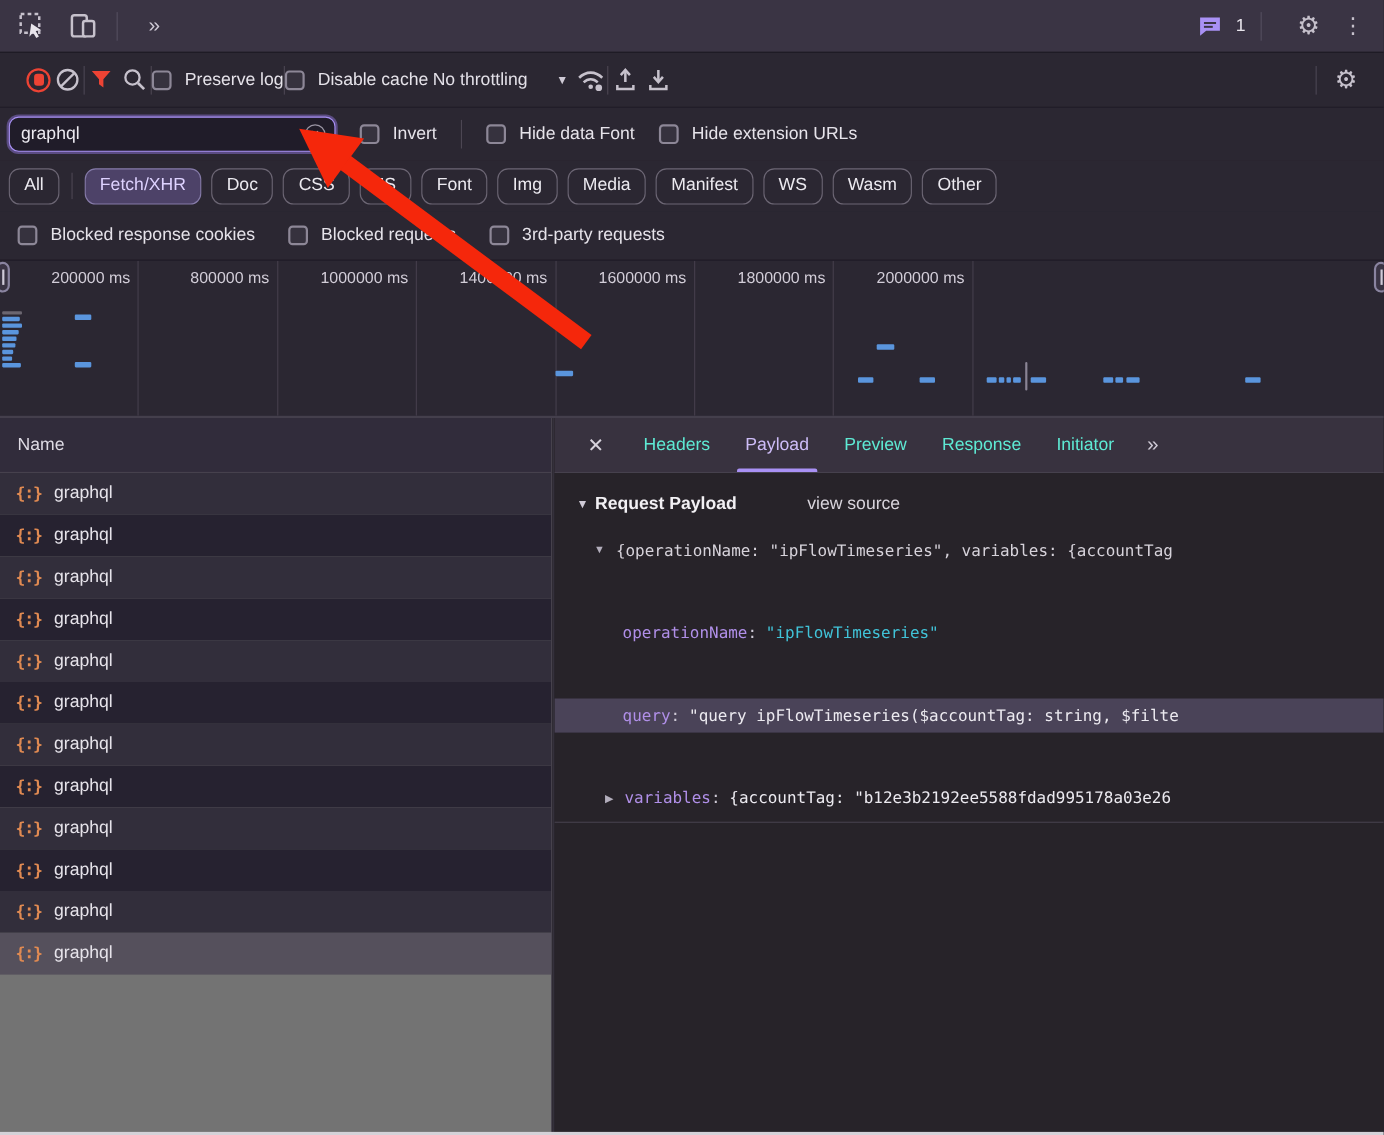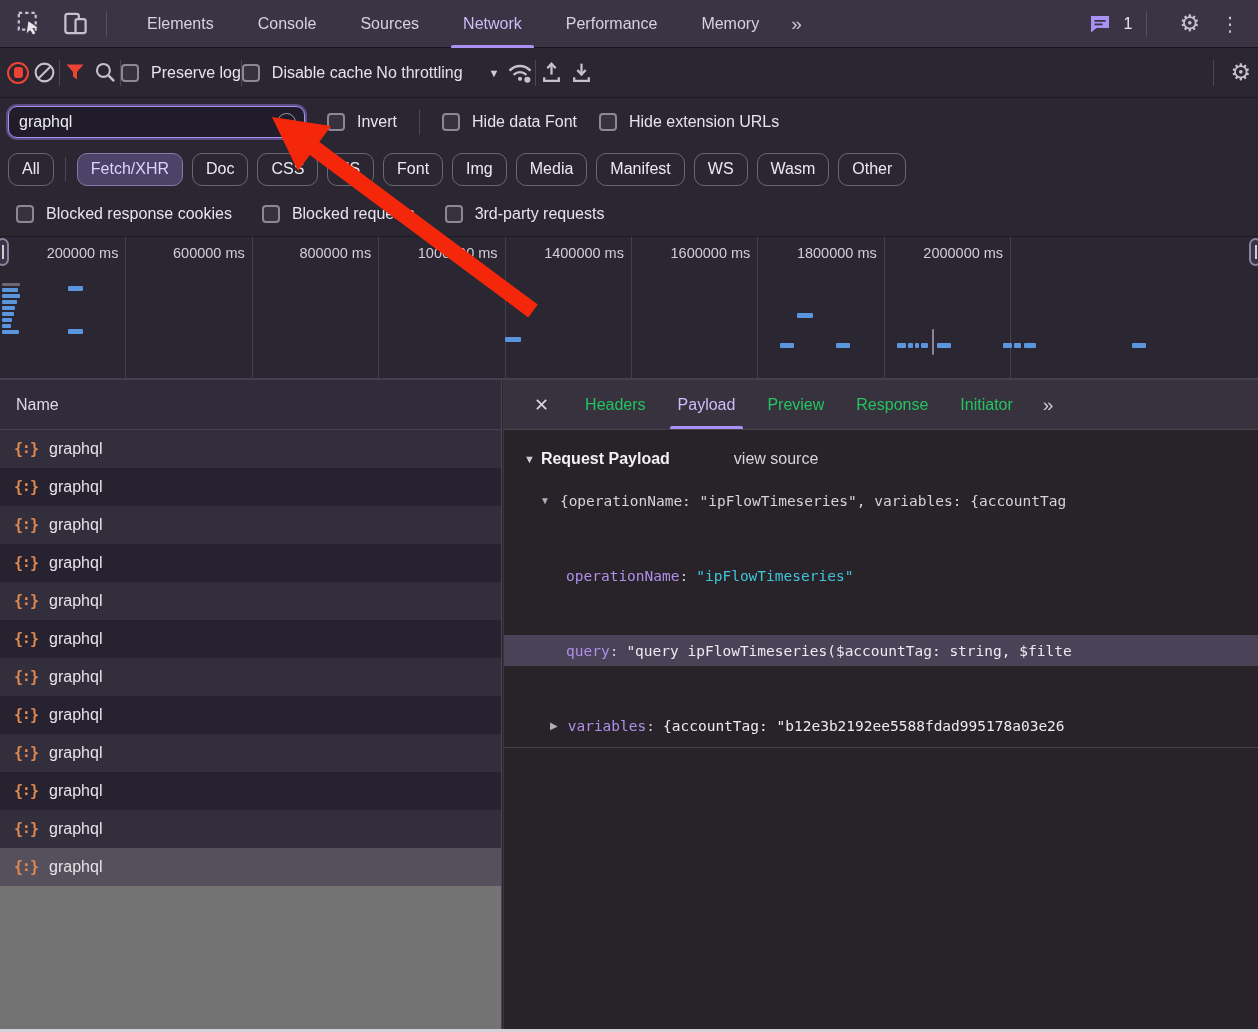--- a/index.html
+++ b/index.html
@@ -32,21 +32,21 @@
   .tab-overflow { color:#cfcad6; font-size:19px; letter-spacing:-2px; padding:0 10px; }
   .tabbar-right { margin-left:auto; display:flex; align-items:center; gap:14px; padding-right:12px; }
   .msg-count { color:#e8e5ec; font-size:16px; margin-left:-6px; }
   .glyph-gear { font-size:23px; color:#c6c1cc; line-height:1; }
   .glyph-kebab { font-size:20px; color:#c6c1cc; line-height:1; padding:0 6px; }
 
   
   .toolbar {
     position:absolute; left:0; top:48px; width:1258px; height:50px;
     background:#2b2732; border-bottom:1px solid #1f1b26;
-    display:flex; align-items:center; padding:0 7px;justify-content:center;
+    display:flex; align-items:center; padding:0 24px;justify-content:center;
   }
   .rec { width:22px; height:22px; border:2.5px solid var(--record-red); border-radius:50%;
          display:flex; align-items:center; justify-content:center; flex:none; }
   .rec-inner { width:9px; height:11px; background:var(--record-red); border-radius:3px; }
   .toolbar .check-item { margin:0; }
   .throttle { display:flex; align-items:center; gap:26px; color:#e3e0e8; font-size:16px; padding-left:4px; }
   .caret { font-size:11px; color:#cfcad6; }
   .toolbar-right { margin-left:auto; display:flex; align-items:center; gap:16px; }
 
   
@@ -127,21 +127,21 @@
     font-size:15px; font-weight:bold; letter-spacing:-1px; flex:none;
   }
   .req-name { color:#e6e3ea; font-size:16px; }
 
   
   .detail-tabs {
     height:50px; background:#38323f; border-bottom:1px solid #46414d;
     display:flex; align-items:stretch; gap:6px; padding-left:16px;
   }
   .dclose { display:flex; align-items:center; color:#d7d3dd; font-size:18px; padding:0 14px; }
-  .dtab { display:flex; align-items:center; padding:0 16px; position:relative; color:#22c55e; font-size:16px; white-space:nowrap; }
+  .dtab { display:flex; align-items:center; padding:0 16px; position:relative; color:#5eead4; font-size:16px; white-space:nowrap; }
   .dtab.active { color:var(--accent-text); }
   .dtab.active::after { content:""; position:absolute; left:8px; right:8px; bottom:0; height:3px;
     border-radius:2px 2px 0 0; background:var(--accent); }
   .dtab-overflow { display:flex; align-items:center; color:#cfcad6; font-size:19px; letter-spacing:-2px; padding:0 8px; }
 
   
   .pv-content { padding-top:14px; font-size:15px; }
   .pv-title-row { display:flex; align-items:center; height:30px; padding-left:20px; white-space:nowrap; }
   .pv-tri { color:#cfcad6; font-size:11px; margin-right:6px; }
   .pv-title { color:#f2f0f4; font-weight:bold; font-size:16px; }
@@ -174,28 +174,20 @@
       <path d="M11 10 l8.2 5.6 -4.6 .6 2.6 4.4 -2.1 1.2 -2.6-4.4 -3 3.4 z" fill="#e8e5ec"></path>
     </svg>
   </span>
   <span class="tb-icon">
     <svg class="ic" width="27" height="27" viewBox="0 0 24 24">
       <rect x="3" y="3.5" width="12" height="17" rx="2" fill="none" stroke="#c6c1cc" stroke-width="2"></rect>
       <rect x="12" y="8" width="9" height="12.5" rx="1.8" fill="#3a3444" stroke="#c6c1cc" stroke-width="2"></rect>
     </svg>
   </span>
   <div class="vdiv"></div>
-  <div class="tabs">
-      <div class="tab">Elements</div>
-      <div class="tab">Console</div>
-      <div class="tab">Sources</div>
-      <div class="tab active">Network</div>
-      <div class="tab">Performance</div>
-      <div class="tab">Memory</div>
-    </div>
   <div class="tab-overflow">»</div>
   <div class="tabbar-right">
     <span class="tb-icon" style="margin:0">
       <svg class="ic" width="24" height="24" viewBox="0 0 24 24">
         <path d="M3 4 h18 v12 h-12.5 l-5.5 4.5 z" fill="var(--accent)"></path>
         <rect x="6.5" y="8" width="11" height="1.8" fill="#3a3444"></rect>
         <rect x="6.5" y="11.5" width="8" height="1.8" fill="#3a3444"></rect>
       </svg>
     </span>
     <span class="msg-count">1</span>
@@ -317,23 +309,20 @@
     </div>
     <div class="check-item">
       <span class="cb"></span>
       <span class="cb-label">3rd-party requests</span>
     </div>
   </div>
 
 <div class="timeline">
     <div class="tl-col">
       <span class="tl-label">200000 ms</span>
-    </div>
-    <div class="tl-col">
-      <span class="tl-label">600000 ms</span>
     </div>
     <div class="tl-col">
       <span class="tl-label">800000 ms</span>
     </div>
     <div class="tl-col">
       <span class="tl-label">1000000 ms</span>
     </div>
     <div class="tl-col">
       <span class="tl-label">1400000 ms</span>
     </div>

